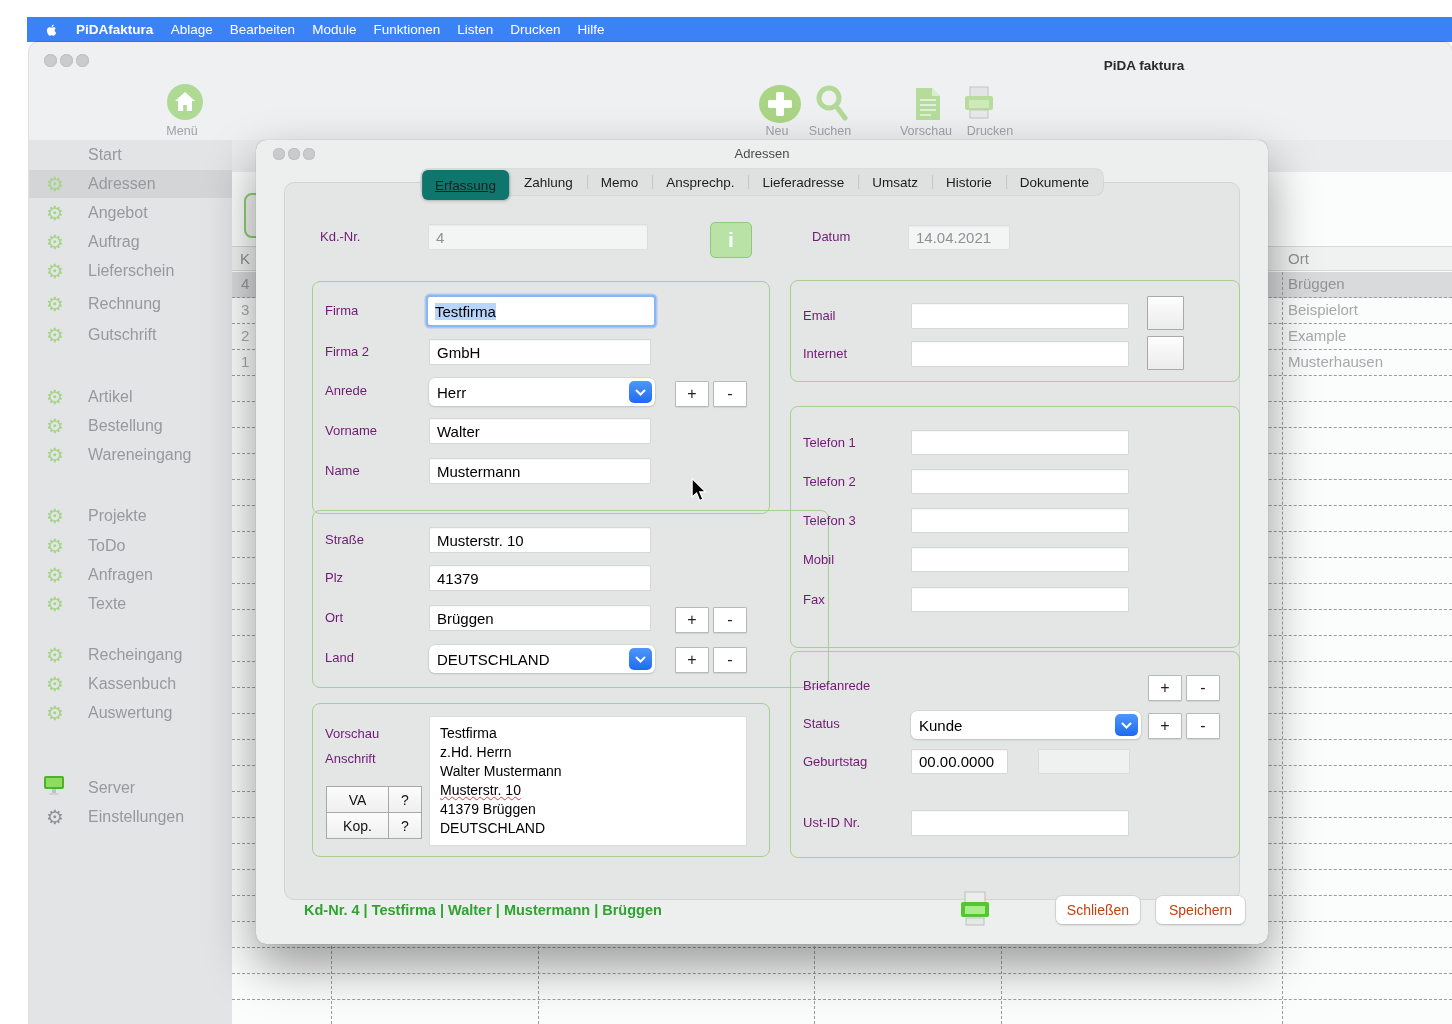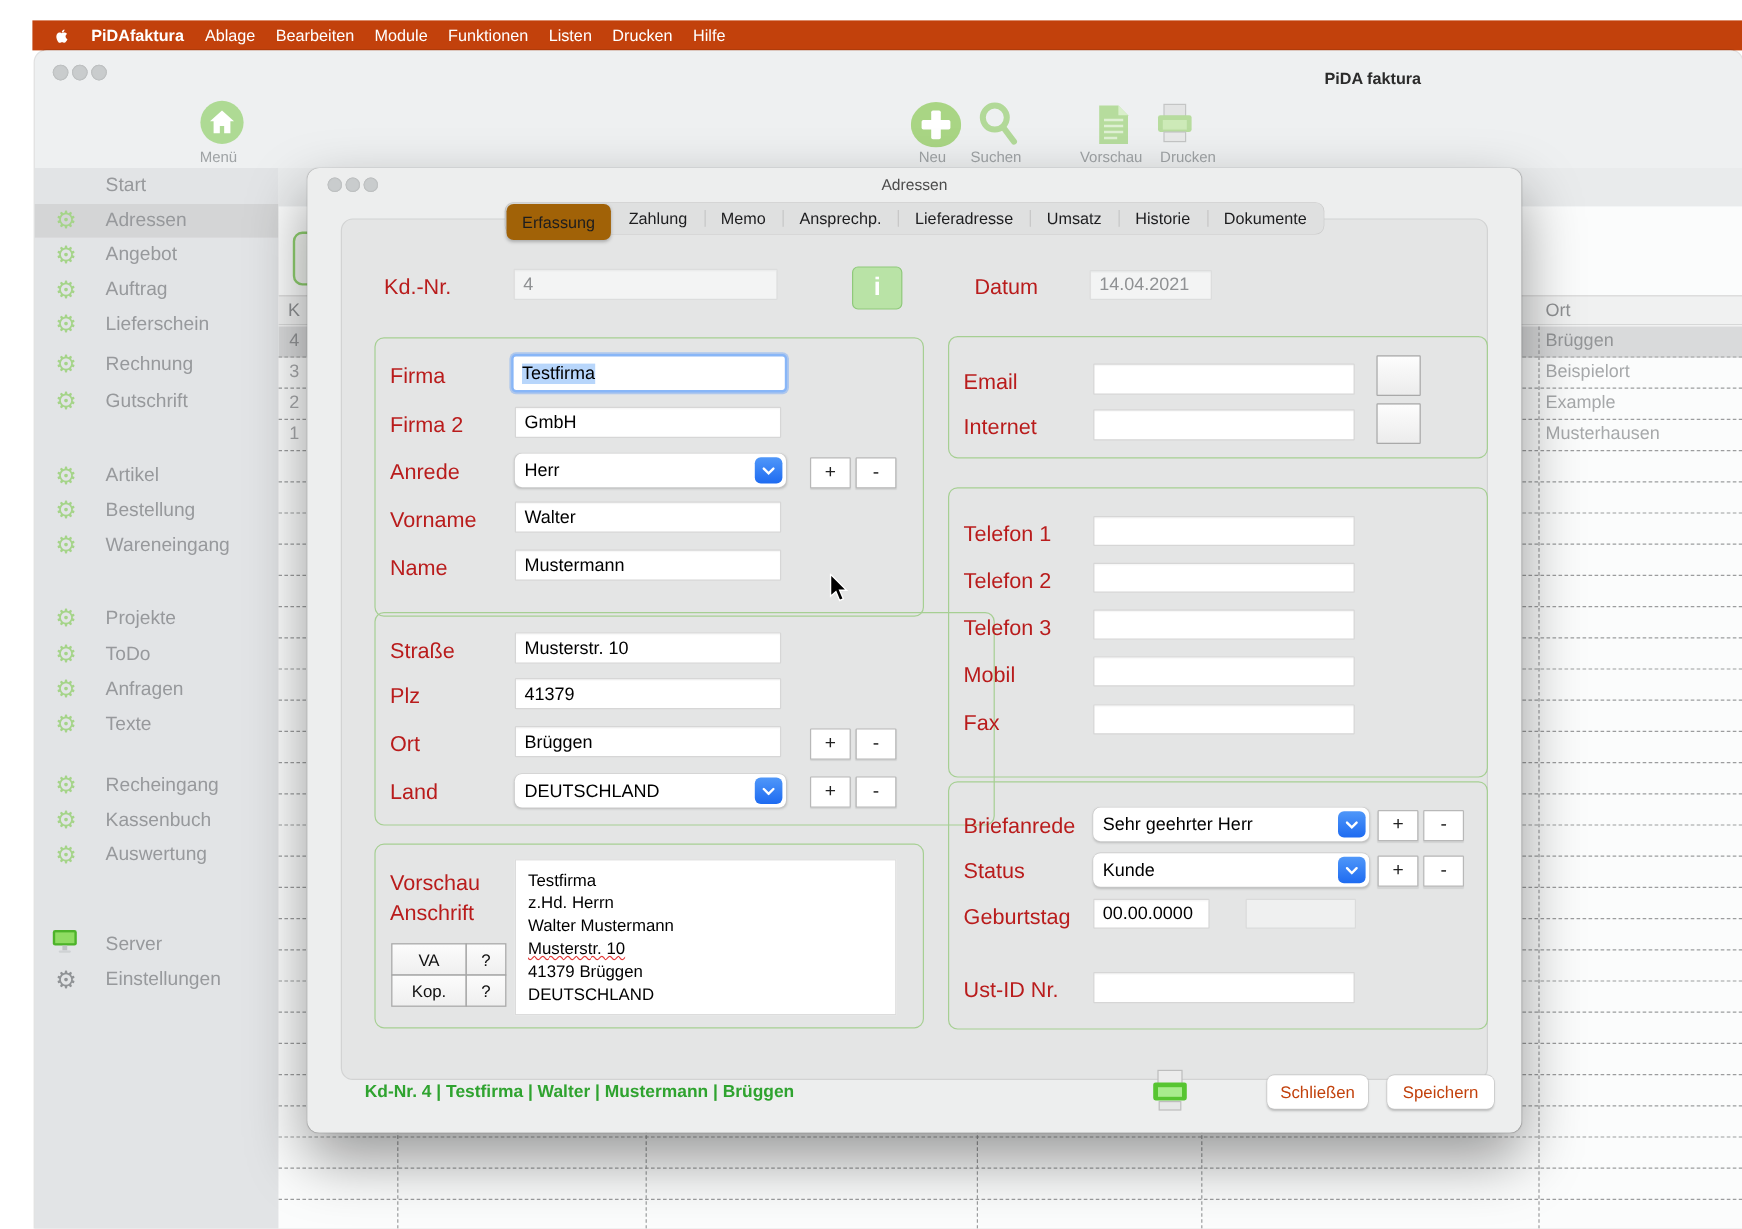--- a/index.html
+++ b/index.html
@@ -1,20 +1,20 @@
 <!DOCTYPE html>
 <html><head>
 <meta charset="utf-8">
 <style>
   html,body{margin:0;padding:0;background:#fff;}
   *{box-sizing:border-box;font-family:"Liberation Sans","DejaVu Sans",sans-serif;}
   .screen{position:relative;width:1452px;height:1024px;background:#fff;overflow:hidden;}
 
   
-  .menubar{position:absolute;left:27px;top:17px;right:0;height:25px;background:#c2410c;
+  .menubar{position:absolute;left:27px;top:17px;right:0;height:25px;background:#3b82f6;
     display:flex;align-items:center;color:#fff;font-size:13.5px;padding-left:10px;}
   .menubar .apple{width:30px;display:flex;justify-content:center;}
   .menubar .mitem{padding:0 8.5px;}
   .menubar .app{font-weight:bold;padding:0 9px;}
 
   
   .window{position:absolute;left:29px;top:42px;width:1423px;height:982px;
     background:#eef0f1;border-radius:10px 10px 0 0;box-shadow:0 0 0 1px rgba(0,0,0,.12);}
   .tl{position:absolute;border-radius:50%;background:#c9cccd;box-shadow:inset 0 0 1px rgba(0,0,0,.35);}
   .win-title{position:absolute;top:16px;left:1040px;width:150px;text-align:center;
@@ -49,24 +49,24 @@
   
   .dialog{position:absolute;left:227px;top:98px;width:1012px;height:804px;background:#edeeee;
     border-radius:10px;box-shadow:0 22px 50px rgba(0,0,0,.4),0 0 1px rgba(0,0,0,.4);}
   .dlg-title{position:absolute;top:6px;left:0;right:0;text-align:center;font-size:13px;color:#4c4c4c;}
   .panel{position:absolute;left:28px;top:42px;width:956px;height:718px;background:#e4e5e5;
     border:1px solid #d2d3d3;border-radius:10px;}
   .tabbar{position:absolute;top:29px;left:50%;transform:translateX(-50%);height:26px;display:flex;
     background:#dfe0e0;border-radius:7px;box-shadow:0 0 0 0.5px #c9c9c9;}
   .tab{position:relative;padding:0 14px;font-size:13.5px;color:#1d1d1f;display:flex;align-items:center;}
   .tab:not(:first-child)::before{content:"";position:absolute;left:0;top:6px;bottom:6px;width:1px;background:#c6c6c6;}
-  .tab.active{background:#a16207;border-radius:6px;box-shadow:0 1px 3px rgba(0,0,0,.25);margin:1px;padding:15px 13px;}
+  .tab.active{background:#0f766e;border-radius:6px;box-shadow:0 1px 3px rgba(0,0,0,.25);margin:1px;padding:15px 13px;text-decoration:underline;}
   .tab.active::before,.tab.active + .tab::before{display:none;}
 
-  .flabel{position:absolute;font-size:18px;color:#b91c1c;white-space:nowrap;}
+  .flabel{position:absolute;font-size:13px;color:#701a75;white-space:nowrap;}
   .tinput{position:absolute;height:26px;background:#fff;border:1px solid #d6d6d6;border-radius:1px;
     font-size:15px;color:#000;padding:0 7px;box-shadow:inset 0 1px 1px rgba(0,0,0,.04);}
   input.tinput{outline:none;}
   .tinput.dis{background:#f3f4f4;color:#8f9193;border-color:#dcdddd;display:flex;align-items:center;}
   .grp{position:absolute;border:1.5px solid #a6cf93;border-radius:8px;}
   .focuswrap{position:absolute;height:32px;border:2px solid #88b6f7;border-radius:4px;
     box-shadow:0 0 0 1.5px rgba(120,170,245,.5);background:#fff;display:flex;align-items:center;}
   .focusin{margin:2px;height:24px;flex:1;display:flex;align-items:center;padding:0 5px;font-size:15px;}
   .selhl{background:#b8d6fb;}
   .popup{position:absolute;height:28px;background:#fff;border-radius:6px;
@@ -422,28 +422,20 @@
         <span class="flabel" style="left:12px;top:106px;">Telefon 3</span>
         <input class="tinput" style="left: 120px; top: 101px; width: 218px; height: 25px;" value="">
         <span class="flabel" style="left:12px;top:145px;">Mobil</span>
         <input class="tinput" style="left: 120px; top: 140px; width: 218px; height: 25px;" value="">
         <span class="flabel" style="left:12px;top:185px;">Fax</span>
         <input class="tinput" style="left: 120px; top: 180px; width: 218px; height: 25px;" value="">
       </div>
 
       <div class="grp" style="left:534px;top:511px;width:450px;height:207px;">
         <span class="flabel" style="left:12px;top:26px;">Briefanrede</span>
-        <div class="popup" style="left:120px;top:21px;width:230px;">
-          <span>Sehr geehrter Herr</span>
-          <span class="chev">
-              <svg width="11" height="7" viewBox="0 0 11 7">
-                <path d="M1.5 1.5l4 4 4-4" stroke="#fff" stroke-width="2" fill="none" stroke-linecap="round"></path>
-              </svg>
-            </span>
-        </div>
         <div class="mini" style="left:357px;top:23px;">+</div>
         <div class="mini" style="left:395px;top:23px;">-</div>
         <span class="flabel" style="left:12px;top:64px;">Status</span>
         <div class="popup" style="left:120px;top:59px;width:230px;">
           <span>Kunde</span>
           <span class="chev">
               <svg width="11" height="7" viewBox="0 0 11 7">
                 <path d="M1.5 1.5l4 4 4-4" stroke="#fff" stroke-width="2" fill="none" stroke-linecap="round"></path>
               </svg>
             </span>

